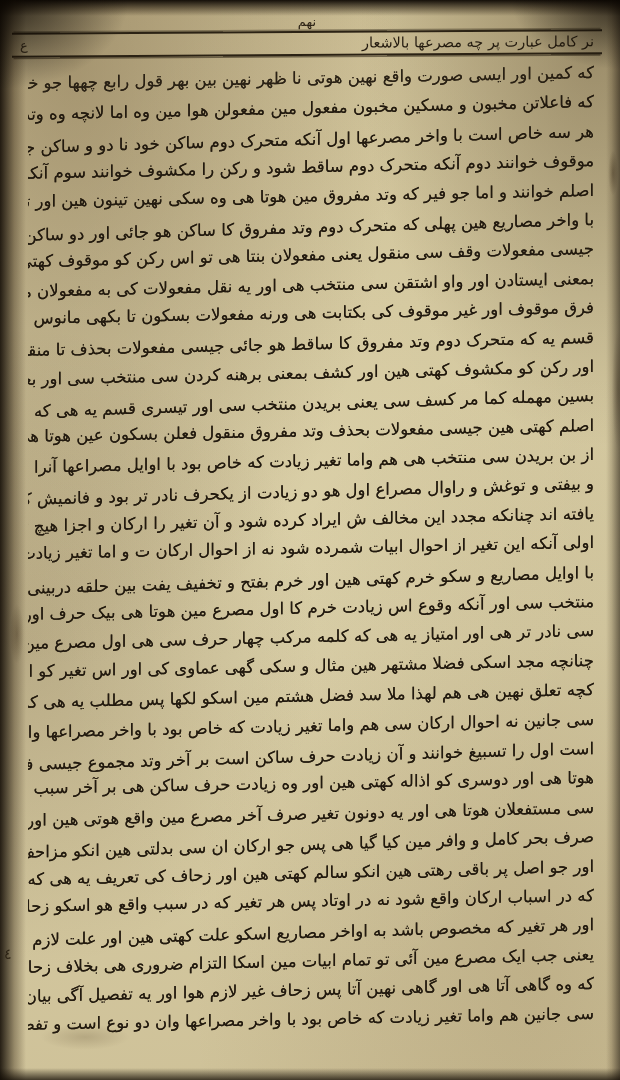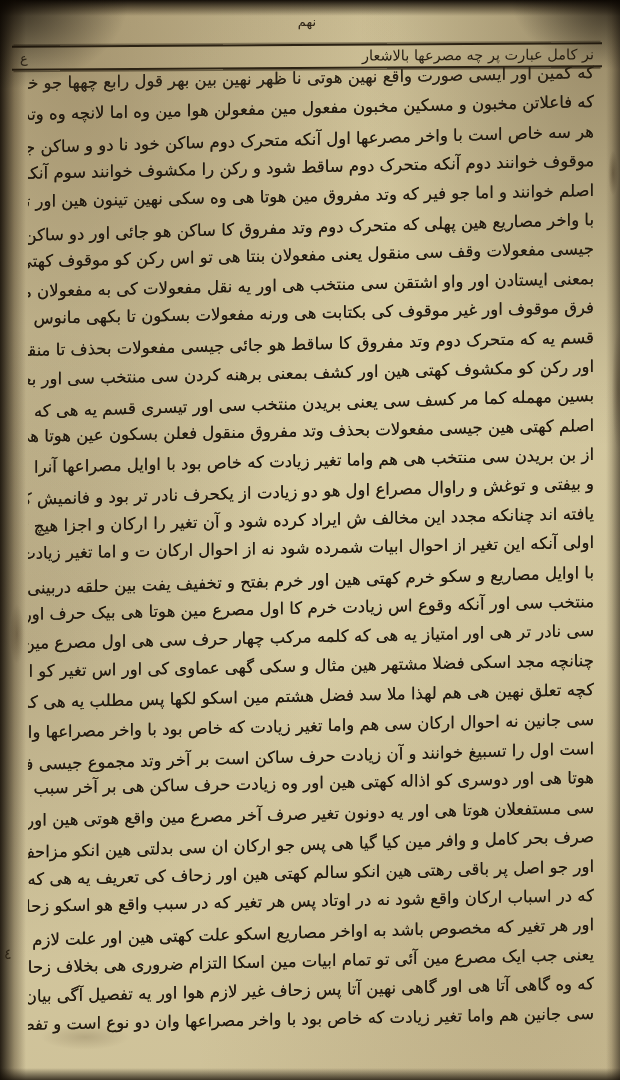--- a/index.html
+++ b/index.html
@@ -34,21 +34,21 @@
   .corner-tl{ top:0; left:0; width:130px; height:90px;
     background:radial-gradient(ellipse at 0% 0%, rgba(10,6,2,0.85), transparent 70%); }
   .corner-tr{ top:0; right:0; width:110px; height:70px;
     background:radial-gradient(ellipse at 100% 0%, rgba(10,6,2,0.75), transparent 70%); }
 
   
   .header-wrap{ position:absolute; top:14px; left:12px; right:18px; z-index:3; }
   .page-marker{
     display:block; text-align:center;
     font-size:13px; color:#2a2013; letter-spacing:1px;
-    height:29px; line-height:16px;
+    height:16px; line-height:16px;
   }
   .header-band{
     margin-top:1px;
     border-top:2px solid #2b2214;
     border-bottom:2px solid #2b2214;
     box-shadow:0 3px 0 -1.5px rgba(43,34,20,0.55), 0 -3px 0 -1.5px rgba(43,34,20,0.4);
     padding:2px 8px 3px 8px;
     display:flex; justify-content:space-between; align-items:center;
     font-size:14.5px; color:#241b0f;
     transform:skewY(-0.35deg);

